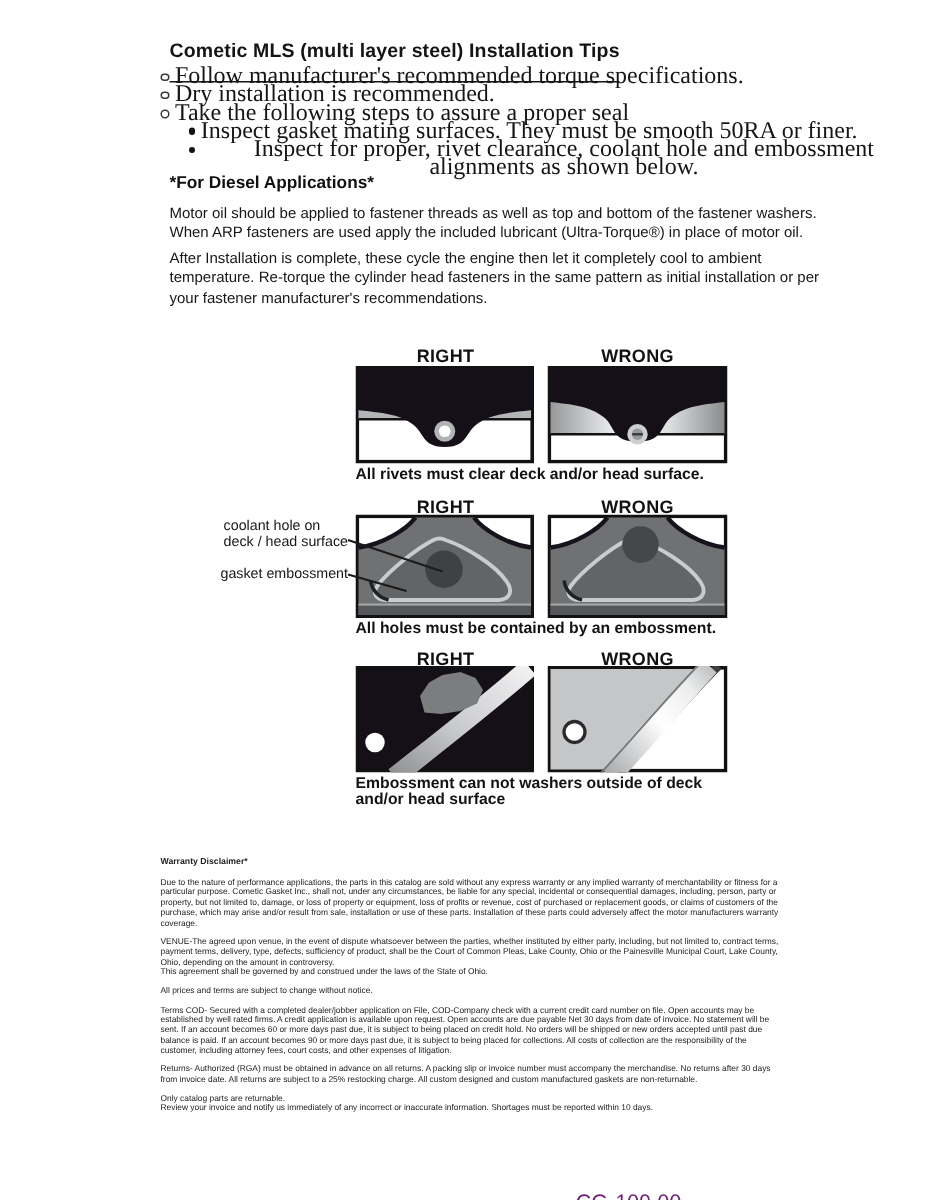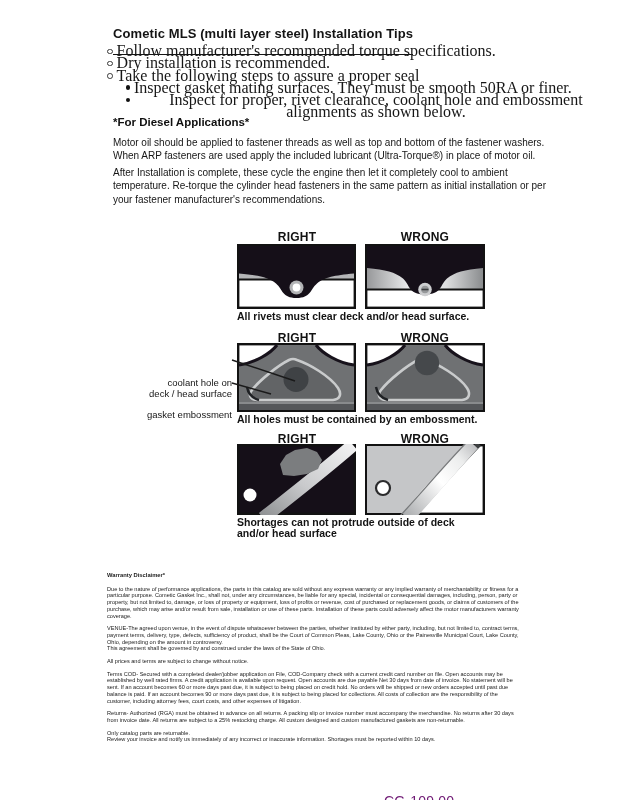--- a/index.html
+++ b/index.html
@@ -25,21 +25,21 @@
   
   .diesel{position:absolute;left:113px;top:116px;width:436px;font-size:10px;line-height:13.2px;color:#161616;}
   .diesel .hd{font-size:11.5px;font-weight:bold;color:#101010;margin:0 0 7px 0;}
   .diesel p{margin:0 0 3.5px 0;}
 
   
   .fig-label{position:absolute;width:120px;text-align:center;font-size:12px;font-weight:bold;color:#121212;letter-spacing:.2px;}
   .fig-box{position:absolute;line-height:0;}
   .fig-cap{position:absolute;left:237px;font-size:10.5px;font-weight:bold;color:#131313;line-height:11px;}
 
-  .anno{position:absolute;right:386px;text-align:right;font-size:9.5px;line-height:11px;color:#161616;white-space:nowrap;margin-top:32px;}
+  .anno{position:absolute;right:386px;font-size:9.5px;line-height:11px;color:#161616;white-space:nowrap;}
   .leader{position:absolute;left:225px;top:340px;z-index:5;}
 
   
   .legal{position:absolute;left:107px;top:572px;width:412px;font-size:5.6px;line-height:6.7px;color:#222;}
   .legal .hd{font-weight:bold;margin:0 0 7px 0;font-size:5.8px;}
   .legal p{margin:0 0 6px 0;}
   .legal p.tight{margin:0;}
 
   .docnum{position:absolute;left:384px;top:761px;font-size:14px;color:#701a75;letter-spacing:.2px;margin-top:32px;}
 </style>
@@ -194,21 +194,21 @@
       <rect x="1.2" y="1.2" width="117.6" height="68.6" fill="#ffffff" stroke="#121212" stroke-width="2.4"></rect>
       <path d="M2,2 H100 C82,18 58,44 38,69 L2,69 Z" fill="#c5c6c8"></path>
       <path d="M48,72 C70,48 92,22 114,0" stroke="#3c3e40" stroke-width="5.5" fill="none"></path>
       <path d="M42,74 C64,50 86,24 108,0" stroke="url(#bandB)" stroke-width="13" fill="none"></path>
       <path d="M35,72 C57,48 79,22 101,-1" stroke="#77797b" stroke-width="1.3" fill="none"></path>
       <circle cx="18" cy="44" r="7" fill="#ffffff" stroke="#2b2b2d" stroke-width="2.2"></circle>
     </svg>
   </div>
 
   <div class="fig-cap" style="top:517px;">
-    <div>Shortages can not protrude outside of deck</div>
+    <div>Embossment can not washers outside of deck</div>
     <div>and/or head surface</div>
   </div>
 
   <div class="legal">
     <p class="hd">Warranty Disclaimer*</p>
     <p>Due to the nature of performance applications, the parts in this catalog are sold without any express warranty or any implied warranty of merchantability or fitness for a particular purpose.  Cometic Gasket Inc., shall not, under any circumstances, be liable for any special, incidental or consequential damages, including, person, party or property, but not limited to, damage, or loss of property or equipment, loss of profits or revenue, cost of purchased or replacement goods, or claims of customers of the purchase, which may arise and/or result from sale, installation or use of these parts.  Installation of these parts could adversely affect the motor manufacturers warranty coverage.</p>
     <p class="tight">VENUE-The agreed upon venue, in the event of dispute whatsoever between the parties, whether instituted by either party, including, but not limited to, contract terms, payment terms, delivery, type, defects, sufficiency of product, shall be the Court of Common Pleas, Lake County, Ohio or the Painesville Municipal Court, Lake County, Ohio, depending on the amount in controversy.</p>
     <p>This agreement shall be governed by and construed under the laws of the State of Ohio.</p>
     <p>All prices and terms are subject to change without notice.</p>
     <p>Terms COD- Secured with a completed dealer/jobber application on File, COD-Company check with a current credit card number on file.  Open accounts may be established by well rated firms.  A credit application is available upon request.  Open accounts are due payable Net 30 days from date of invoice.  No statement will be sent.  If an account becomes 60 or more days past due, it is subject to being placed on credit hold.  No orders will be shipped or new orders accepted until past due balance is paid.  If an account becomes 90 or more days past due, it is subject to being placed for collections.  All costs of collection are the responsibility of the customer, including attorney fees, court costs, and other expenses of litigation.</p>

